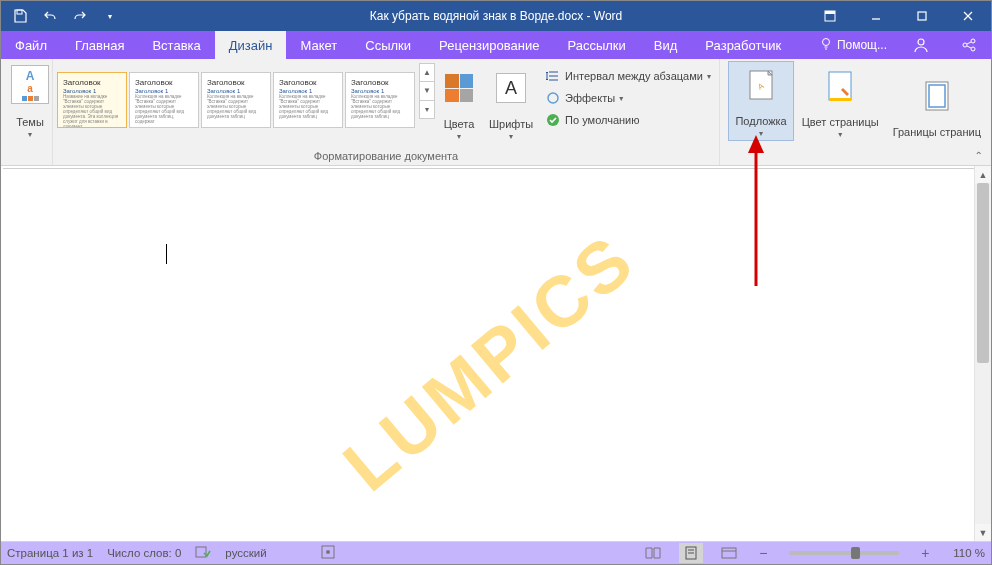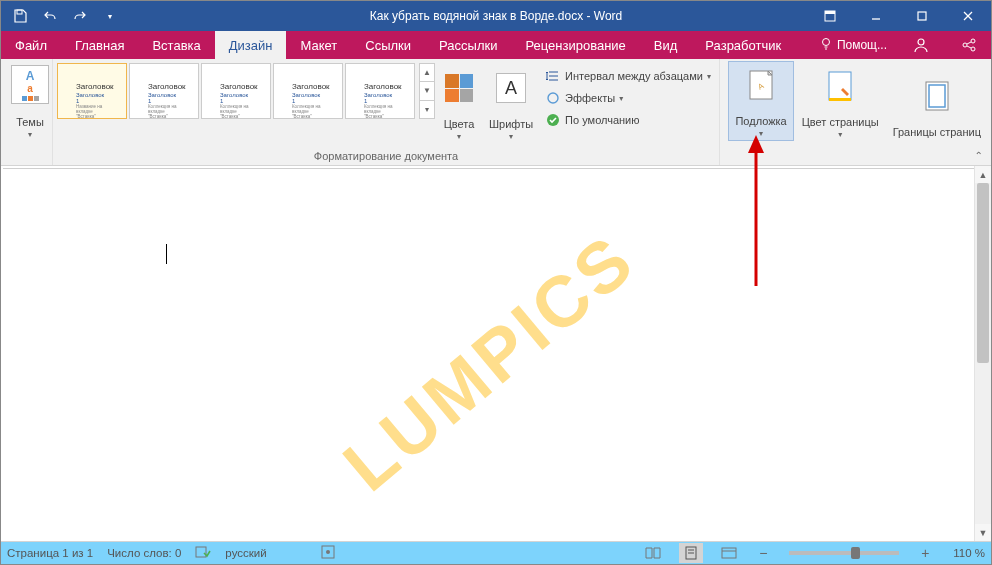--- a/index.html
+++ b/index.html
@@ -8,42 +8,42 @@
 
   
   .titlebar { height: 30px; background: #2b579a; display: flex; align-items: center; color: #fff; font-size: 12px; position: relative; }
   .titlebar-left { display: flex; align-items: center; padding-left: 6px; gap: 4px; }
   .titlebar .tb-btn { width: 26px; height: 28px; display: flex; align-items: center; justify-content: center; color: #fff; }
   .titlebar-title { position: absolute; left: 0; right: 0; text-align: center; pointer-events: none; }
   .titlebar-right { margin-left: auto; display: flex; align-items: center; }
   .win-btn { width: 46px; height: 30px; display: flex; align-items: center; justify-content: center; color: #fff; font-size: 11px; }
 
   
-  .tabstrip { height: 28px; background: #be185d; display: flex; align-items: stretch; color: #fff; font-size: 13px; }
+  .tabstrip { height: 28px; background: #8b5cf6; display: flex; align-items: stretch; color: #fff; font-size: 13px; }
   .tab { padding: 0 14px; display: flex; align-items: center; cursor: pointer; }
   .tab.active { background: #f1f1f1; color: #2b579a; }
   .tabstrip-right { margin-left: auto; display: flex; align-items: center; gap: 20px; padding-right: 8px; }
   .share-btn { width: 28px; height: 24px; display:flex; align-items:center; justify-content:center; }
   .tell-me { display: flex; align-items: center; gap: 4px; font-size: 12px; }
 
   
   .ribbon { height: 107px; background: #f1f1f1; border-bottom: 1px solid #d4d4d4; display: flex; position: relative; }
   .ribbon-group { border-right: 1px solid #e1e1e1; display: flex; flex-direction: column; padding: 2px 4px 0 4px; }
   .ribbon-group-label { font-size: 11px; color: #666; text-align: center; padding: 2px 0 3px 0; }
   .ribbon-group-content { flex: 1; display: flex; align-items: flex-start; gap: 2px; }
   .big-btn { display: flex; flex-direction: column; align-items: center; justify-content: flex-end; padding: 4px 6px 2px 6px; font-size: 11px; color: #444; text-align: center; height: 80px; cursor: pointer; }
   .big-btn.active { background: #d4e1f1; border: 1px solid #a0bde0; }
   .big-btn .ic { width: 32px; height: 32px; margin-bottom: 2px; display:flex; align-items:center; justify-content:center; }
   .big-btn .lbl { line-height: 1.15; margin-top: 12px; }
   .drop-arrow { font-size: 8px; color: #666; margin-top: 1px; }
 
   .themes-ic { width: 38px; height: 40px; border: 1px solid #bbb; background: #fff; display: flex; flex-direction: column; align-items: center; justify-content: center; font-size: 12px; color: #2b579a; }
 
   .style-gallery { display: flex; gap: 2px; }
-  .style-thumb { width: 70px; height: 56px; background: #fff; border: 1px solid #ccc; padding: 18px; font-size: 6px; color: #555; overflow: hidden; cursor: pointer; }
+  .style-thumb { width: 70px; height: 56px; background: #fff; border: 1px solid #ccc; padding: 5px; font-size: 6px; color: #555; overflow: hidden; cursor: pointer; margin-top: 9px; }
   .style-thumb:first-child { border: 1px solid #f0b64c; background: #fffbe6; }
   .style-thumb .hdr { font-size: 8px; color: #333; font-weight: 500; }
   .style-thumb .sub { font-size: 6px; color: #2b579a; margin-top: 1px; }
   .style-thumb .txt { font-size: 4.5px; line-height: 1.1; color: #888; margin-top: 1px; }
 
   .gallery-nav { width: 16px; display: flex; flex-direction: column; border: 1px solid #ccc; margin-left: 2px; }
   .gallery-nav div { flex: 1; display: flex; align-items: center; justify-content: center; border-bottom: 1px solid #ccc; font-size: 8px; color: #666; background: #fff; cursor: pointer; }
   .gallery-nav div:last-child { border-bottom: none; }
 
   .colors-ic { width: 28px; height: 28px; display: grid; grid-template-columns: 1fr 1fr; grid-template-rows: 1fr 1fr; gap: 1px; }
@@ -65,21 +65,21 @@
   .cursor { position: absolute; left: 138px; top: 75px; width: 1px; height: 20px; background: #000; }
 
   .arrow-overlay { position: absolute; left: 740px; top: 130px; pointer-events: none; }
 
   .vscroll { width: 17px; background: #f0f0f0; border-left: 1px solid #e3e3e3; display: flex; flex-direction: column; }
   .vscroll .sbtn { height: 17px; display:flex; align-items:center; justify-content:center; font-size:9px; color:#666; background:#f6f6f6; }
   .vscroll .track { flex: 1; position: relative; }
   .vscroll .thumb { position: absolute; left: 2px; right: 2px; top: 0; height: 180px; background: #c2c2c2; border-radius: 2px; }
 
   
-  .statusbar { position: absolute; left: 0; right: 0; bottom: 0; height: 23px; background: #7dd3fc; border-top: 1px solid #d4d4d4; display: flex; align-items: center; font-size: 11.5px; color: #555; padding: 0 6px; gap: 14px; }
+  .statusbar { position: absolute; left: 0; right: 0; bottom: 0; height: 23px; background: #c4b5fd; border-top: 1px solid #d4d4d4; display: flex; align-items: center; font-size: 11.5px; color: #555; padding: 0 6px; gap: 14px; }
   .statusbar .spacer { flex: 1; }
   .view-btn { width: 24px; height: 20px; display:flex; align-items:center; justify-content:center; color:#666; cursor:pointer; }
   .view-btn.active { background:#d4d4d4; }
   .zoom-slider { width: 110px; height: 4px; background: #bbb; position: relative; margin: 0 4px; }
   .zoom-slider .knob { position: absolute; top: -4px; left: 62px; width: 9px; height: 12px; background: #777; border-radius: 2px; }
   .zoom-btn { width:16px; text-align:center; cursor:pointer; color:#666; font-size:14px; }
 </style>
 </head>
 <body>
 
@@ -132,22 +132,22 @@
     </div>
   </div>
 
   <div class="tabstrip">
     <div class="tab">Файл</div>
     <div class="tab">Главная</div>
     <div class="tab">Вставка</div>
     <div class="tab active">Дизайн</div>
     <div class="tab">Макет</div>
     <div class="tab">Ссылки</div>
+    <div class="tab">Рецензирование</div>
     <div class="tab">Рассылки</div>
-    <div class="tab">Рецензирование</div>
     <div class="tab">Вид</div>
     <div class="tab">Разработчик</div>
     <div class="tabstrip-right">
       <div class="tell-me">
         <span>
           <svg width="14" height="14" viewBox="0 0 14 14">
               <circle cx="7" cy="5" r="3.5" fill="none" stroke="#fff"></circle>
               <line x1="5.5" y1="10" x2="8.5" y2="10" stroke="#fff"></line>
               <line x1="6" y1="12" x2="8" y2="12" stroke="#fff"></line>
             </svg>

